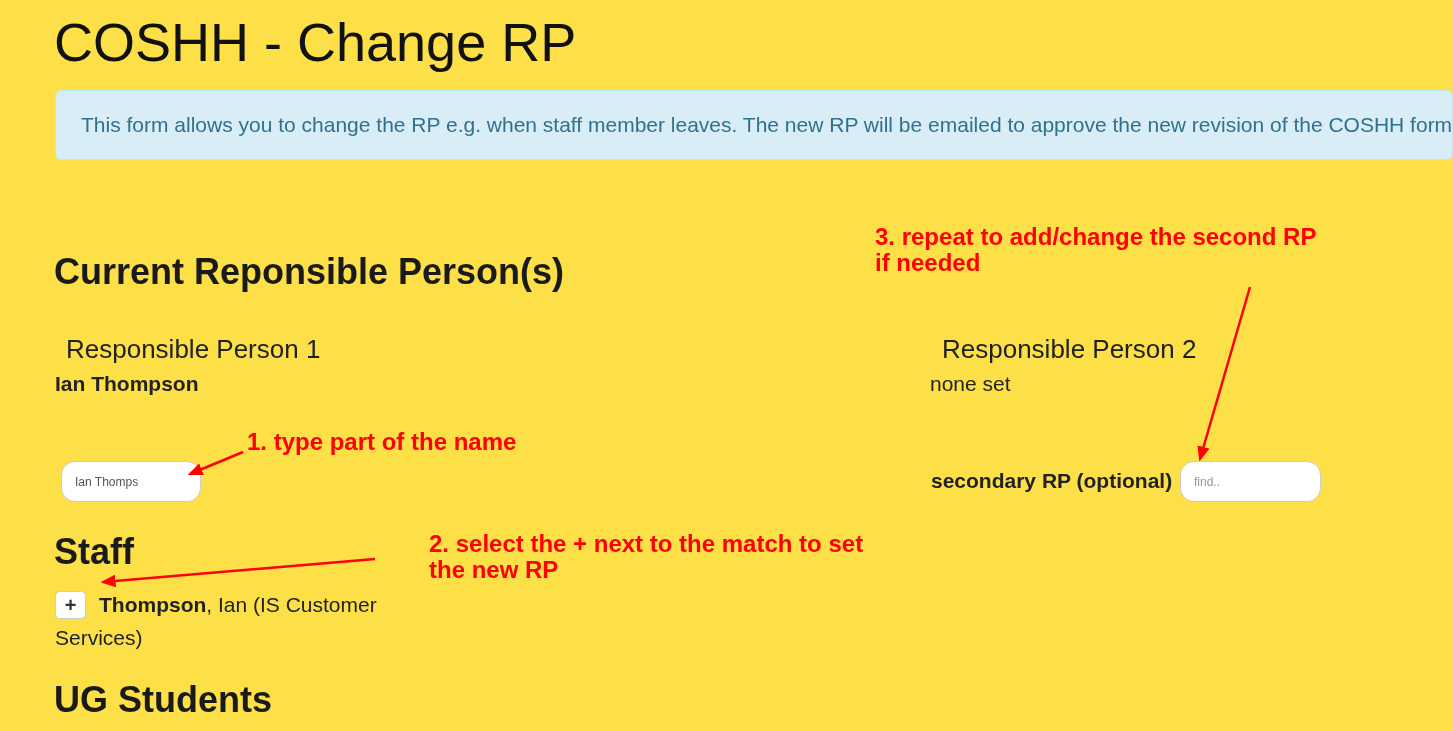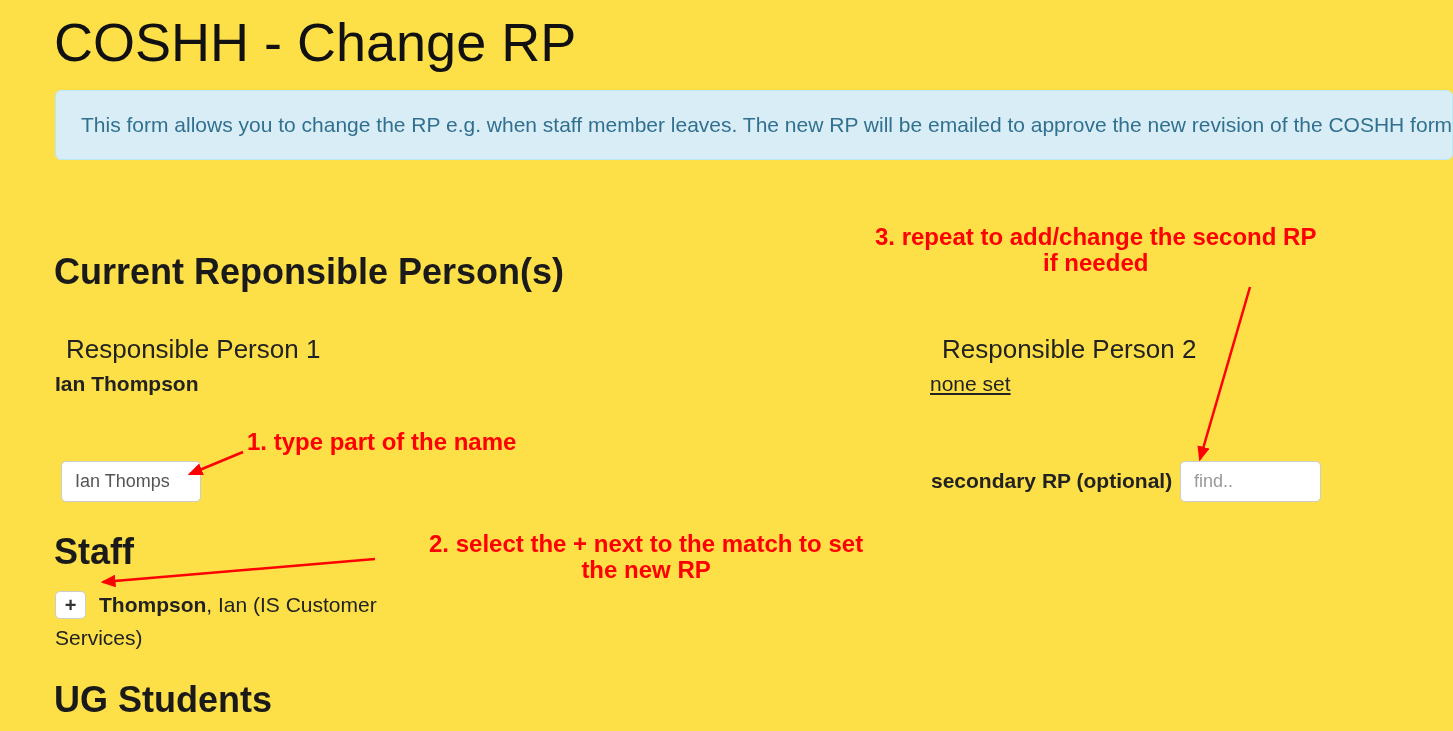--- a/index.html
+++ b/index.html
@@ -42,21 +42,20 @@
     color: #31708f;
     font-size: 21px;
     white-space: nowrap;
   }
   .annotation {
     color: #ff0000;
     font-weight: bold;
     font-size: 24px;
     line-height: 26px;
     white-space: nowrap;
-    text-align: center;
   }
   .annotation span { display: block; }
   .anno-step3 { left: 875px; top: 224px; }
   .anno-step1 { left: 247px; top: 429px; }
   .anno-step2 { left: 385px; top: 531px; margin-left: 44px; }
 
   .section-heading {
     font-size: 36px;
     line-height: 40px;
     font-weight: 700;
@@ -79,30 +78,30 @@
   .h-rp1 { left: 54px; top: 322px; }
   .h-rp2 { left: 930px; top: 322px; }
 
   .rp-name {
     font-size: 21px;
     line-height: 24px;
     color: #222;
     white-space: nowrap;
   }
   .name-rp1 { left: 55px; top: 372px; font-weight: bold; }
-  .name-rp2 { left: 930px; top: 372px; font-weight: 400; text-decoration: underline; }
+  .name-rp2 { left: 930px; top: 372px; font-weight: 400; }
 
   .find-input {
     height: 41px;
     border: 1px solid #ccc;
-    border-radius: 5px;
+    border-radius: 14px;
     box-sizing: border-box;
     padding: 0 13px;
     font-family: "Liberation Sans", sans-serif;
-    font-size: 18px;
+    font-size: 12px;
     color: #555;
     background: #fff;
     outline: none;
   }
   .find-input::placeholder { color: #999; opacity: 1; }
   .input-rp1 { left: 61px; top: 461px; width: 140px; }
   .input-rp2 { left: 1180px; top: 461px; width: 141px; }
 
   .secondary-label {
     left: 931px; top: 469px;

